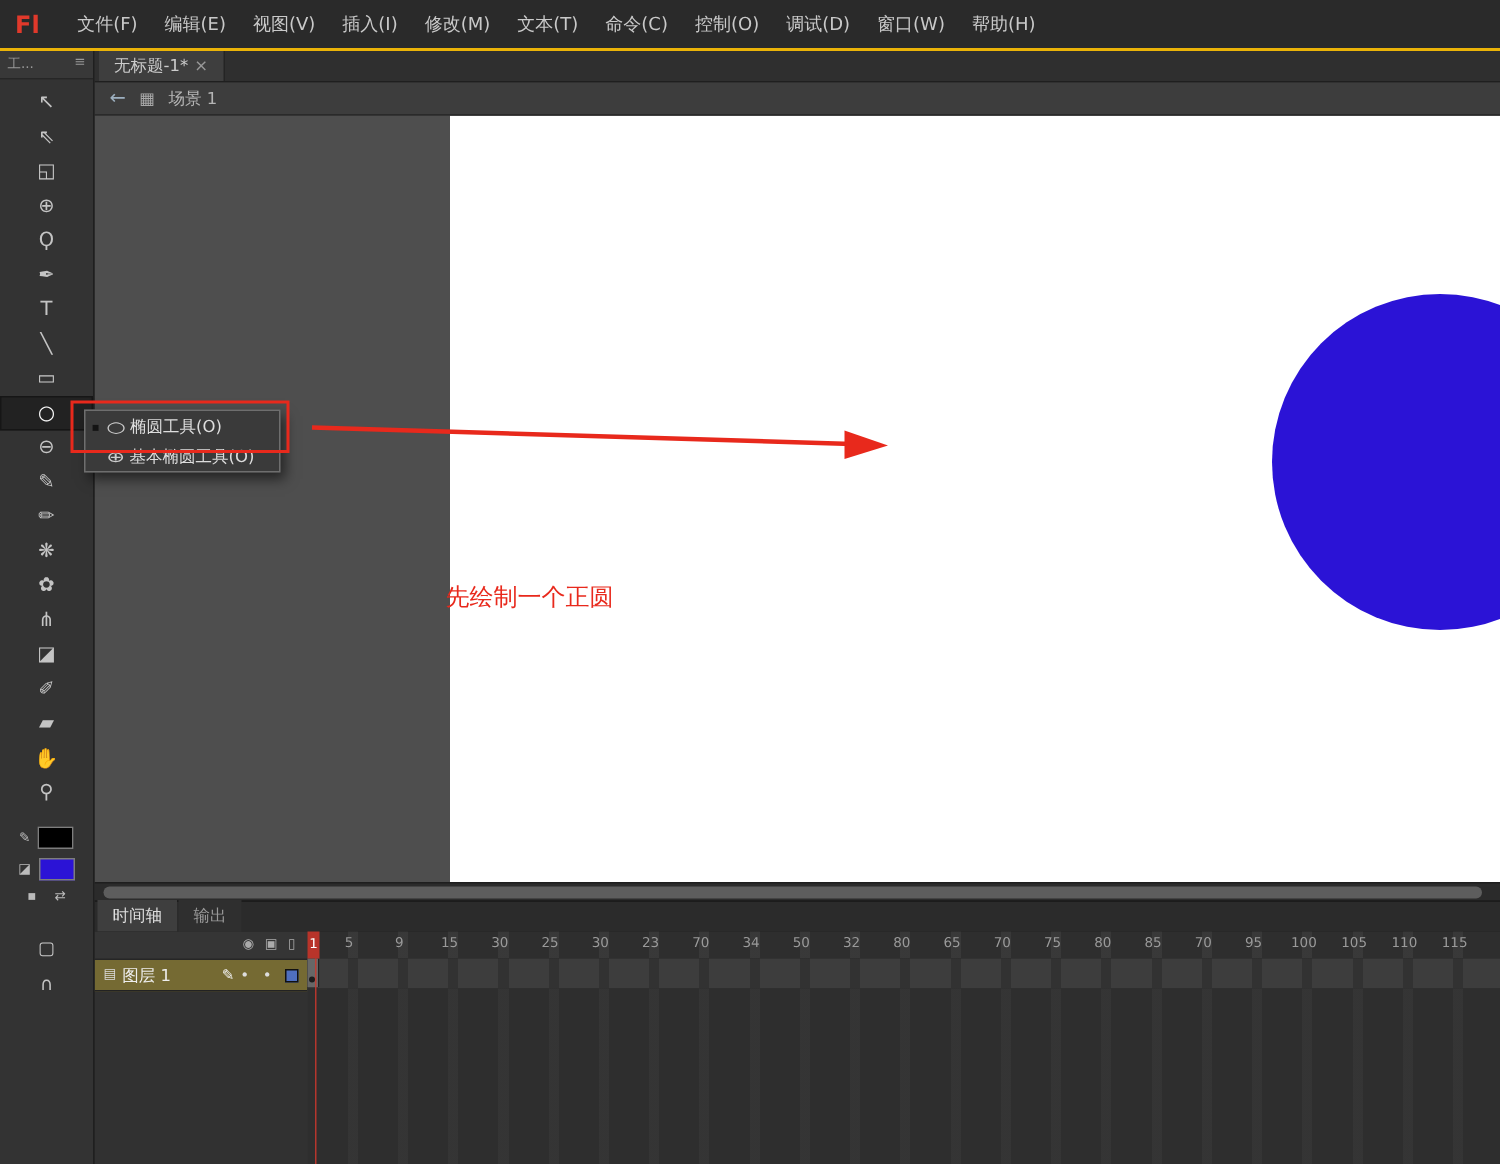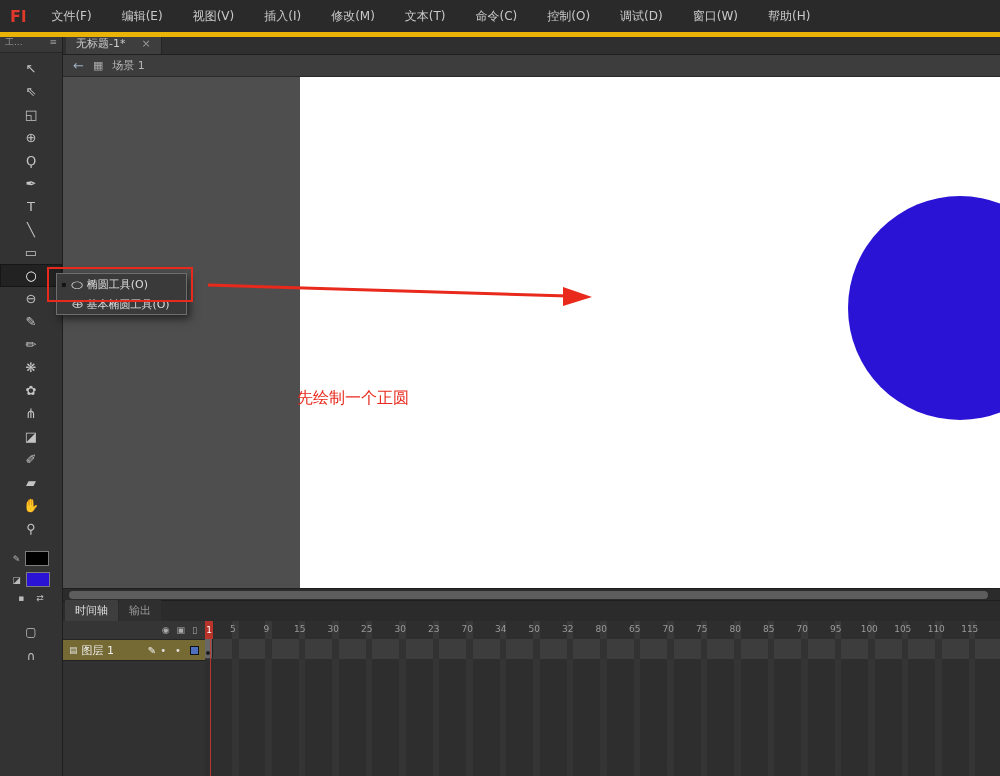--- a/index.html
+++ b/index.html
@@ -1,23 +1,23 @@
 <!DOCTYPE html>
 <html><head>
 <meta charset="utf-8">
 <style>
   html,body { margin:0; padding:0; background:#1d1d1d; }
   .app { position:relative; width:1000px; height:776px; background:#333;
          font-family:"DejaVu Sans","Liberation Sans",sans-serif; overflow:hidden; }
 
   
   .menubar { position:absolute; left:0; top:0; width:100%; height:32px; background:#2a2a2a;
-             border-bottom:5px solid #eab308; display:flex; align-items:center; z-index:6; }
+             border-bottom:2px solid #eab308; display:flex; align-items:center; z-index:6; }
   .logo { color:#e0392b; font-weight:bold; font-size:16px; margin:0 16px 0 10px; }
-  .menu-items { display:flex;gap:12px; }
+  .menu-items { display:flex; }
   .menu-item { color:#c9c9c9; font-size:12px; padding:0 9px; line-height:31px; cursor:default; }
 
   
   .tools { position:absolute; left:0; top:32px; width:62px; bottom:0; background:#333;
            border-right:1px solid #1f1f1f; z-index:4; }
   .tools-header { height:20px; display:flex; justify-content:space-between; align-items:center;
                   padding:0 5px; background:#383838; border-bottom:1px solid #262626; color:#999; font-size:9px; }
   .tool-list { padding-top:4px; }
   .tool { width:62px; height:23px; display:flex; align-items:center; justify-content:center;
           color:#c4c4c4; font-size:13px; cursor:pointer; }
@@ -27,21 +27,21 @@
   .mini { color:#bbb; font-size:9px; }
   .swatch { width:22px; height:13px; border:1px solid #7d7d7d; }
   .mini-row { display:flex; justify-content:center; gap:12px; color:#bbb; font-size:9px;
               height:16px; align-items:center; }
   .tool-options { margin-top:14px; }
   .tool.small { height:24px; font-size:12px; }
 
   
   .doc-tabs { position:absolute; left:63px; top:32px; right:0; height:22px; background:#2f2f2f;
               border-bottom:1px solid #1f1f1f; display:flex; align-items:stretch; z-index:3; }
-  .doc-tab { display:flex; align-items:center; gap:16px; padding:0 10px; margin-left:3px;
+  .doc-tab { display:flex; align-items:center; gap:4px; padding:0 10px; margin-left:3px;
              background:#3e3e3e; color:#ccc; font-size:11px; border-right:1px solid #242424; }
   .doc-close { color:#999; cursor:pointer; }
 
   
   .edit-bar { position:absolute; left:63px; top:55px; right:0; height:21px; background:#3d3d3d;
               border-bottom:1px solid #2a2a2a; display:flex; align-items:center; gap:9px;
               padding-left:10px; color:#b5b5b5; font-size:11px; z-index:3; }
   .back-icon { color:#9db0c0; font-size:13px; cursor:pointer; }
   .scene-icon { color:#a8a8a8; font-size:11px; }
 

